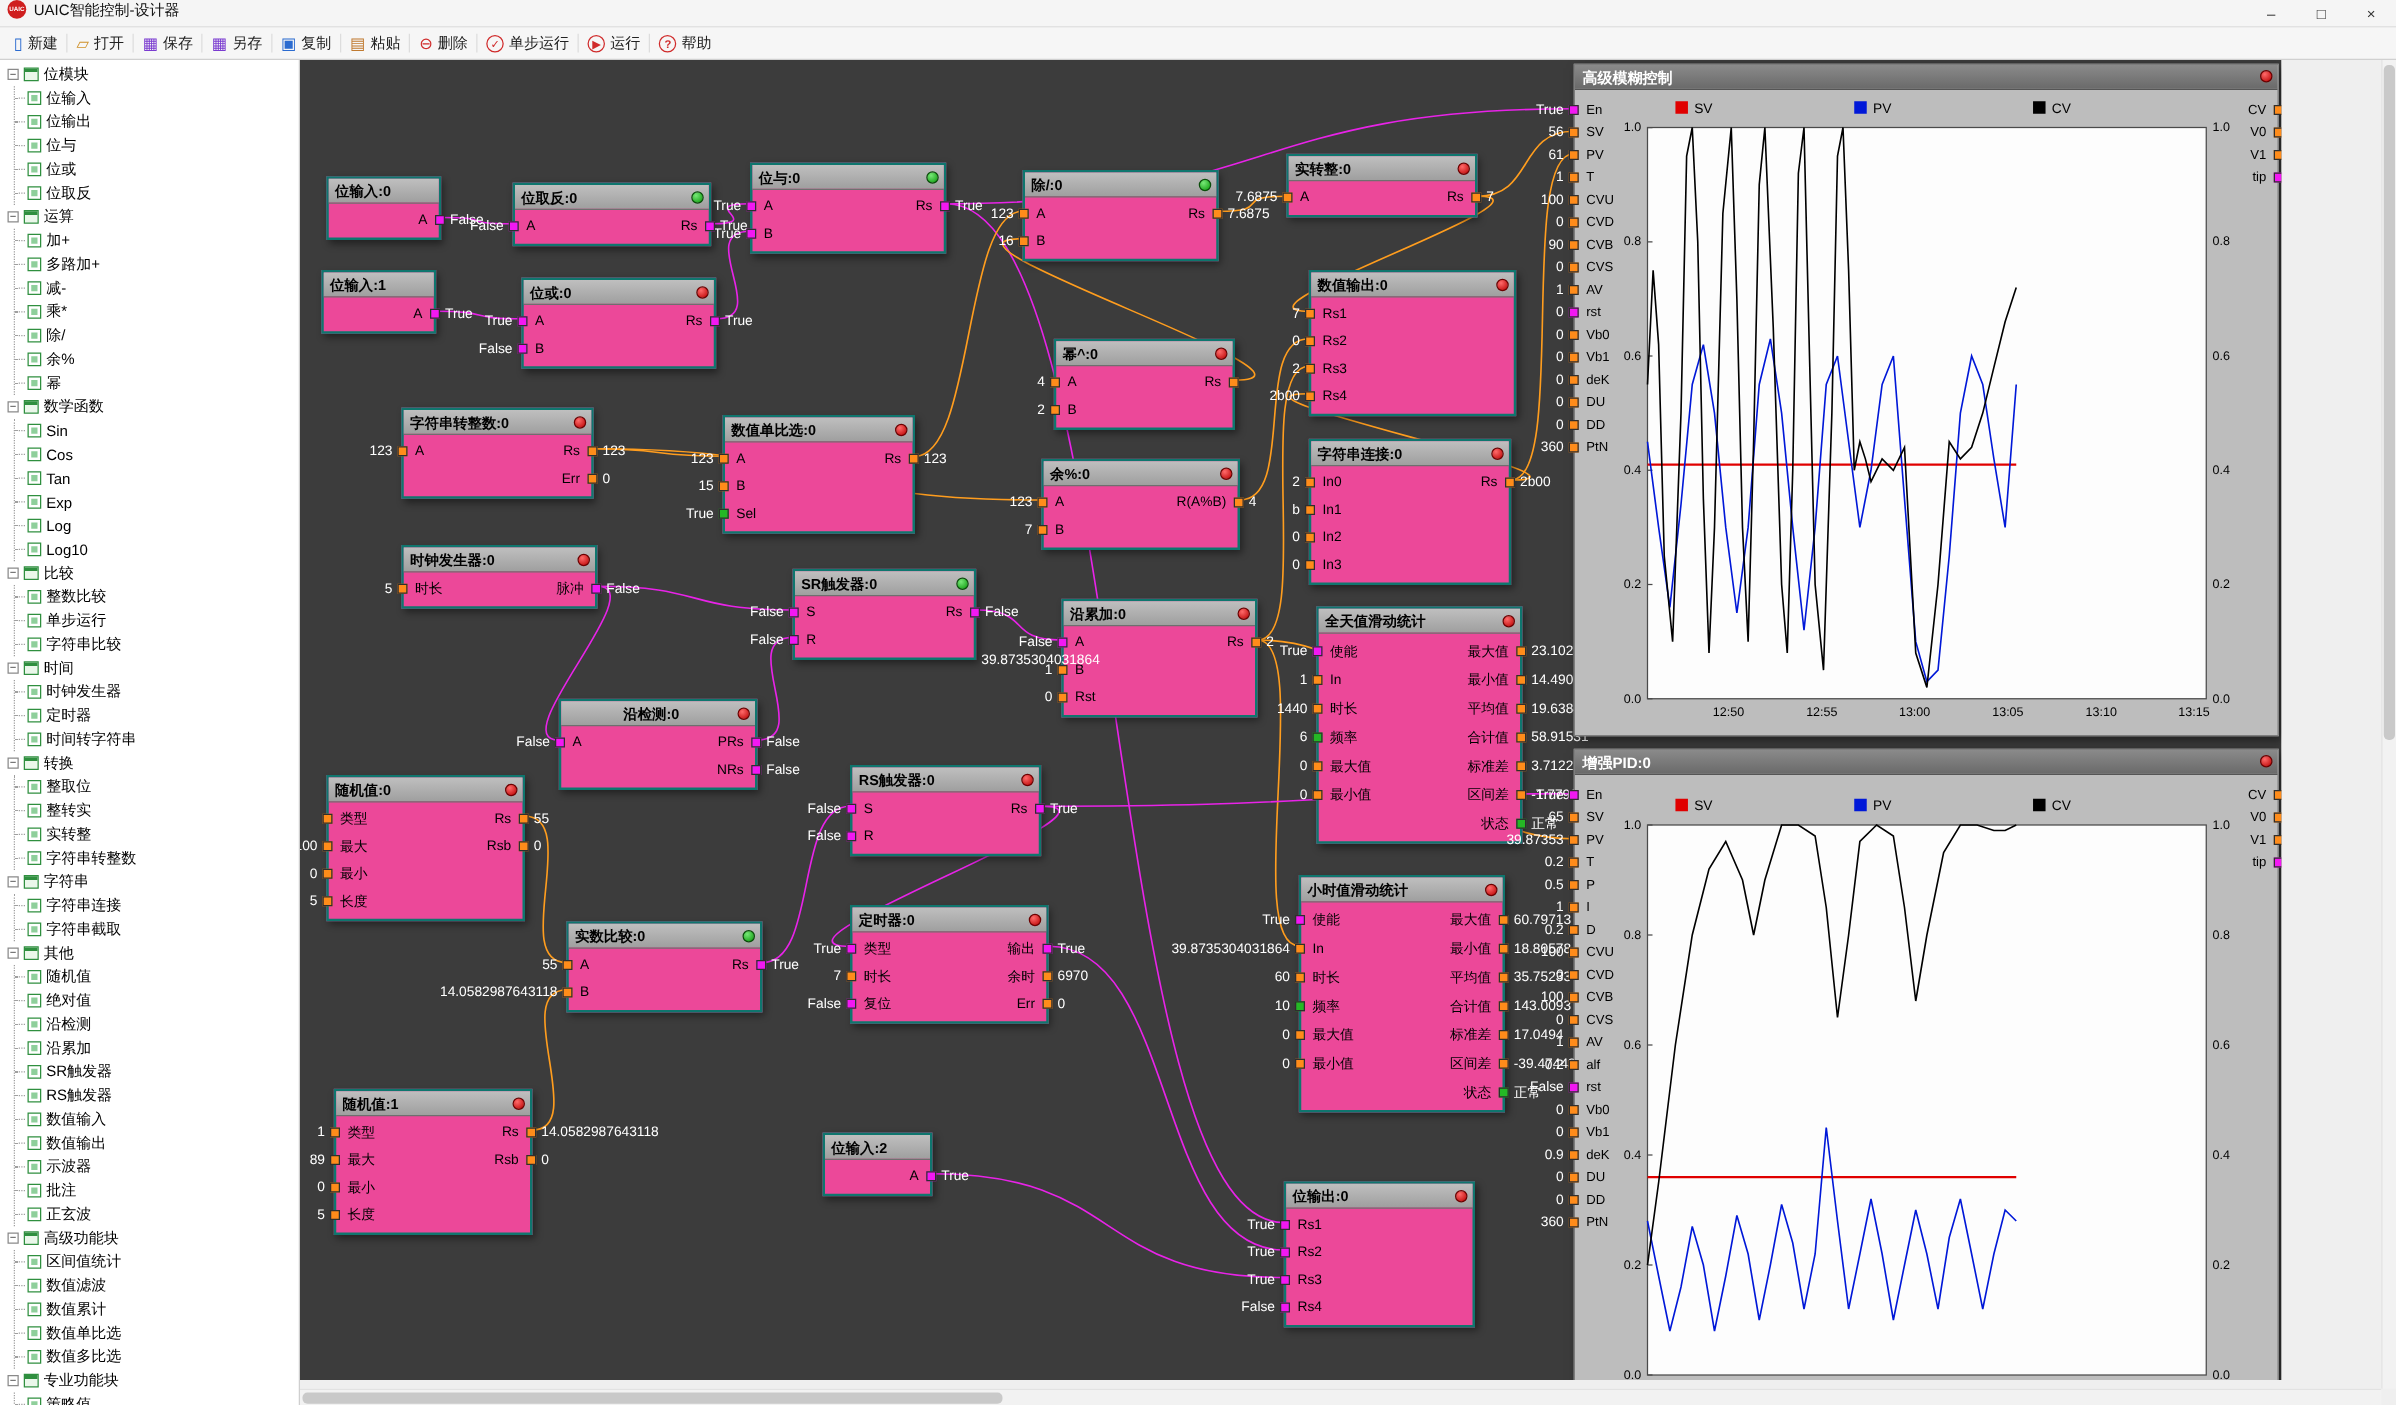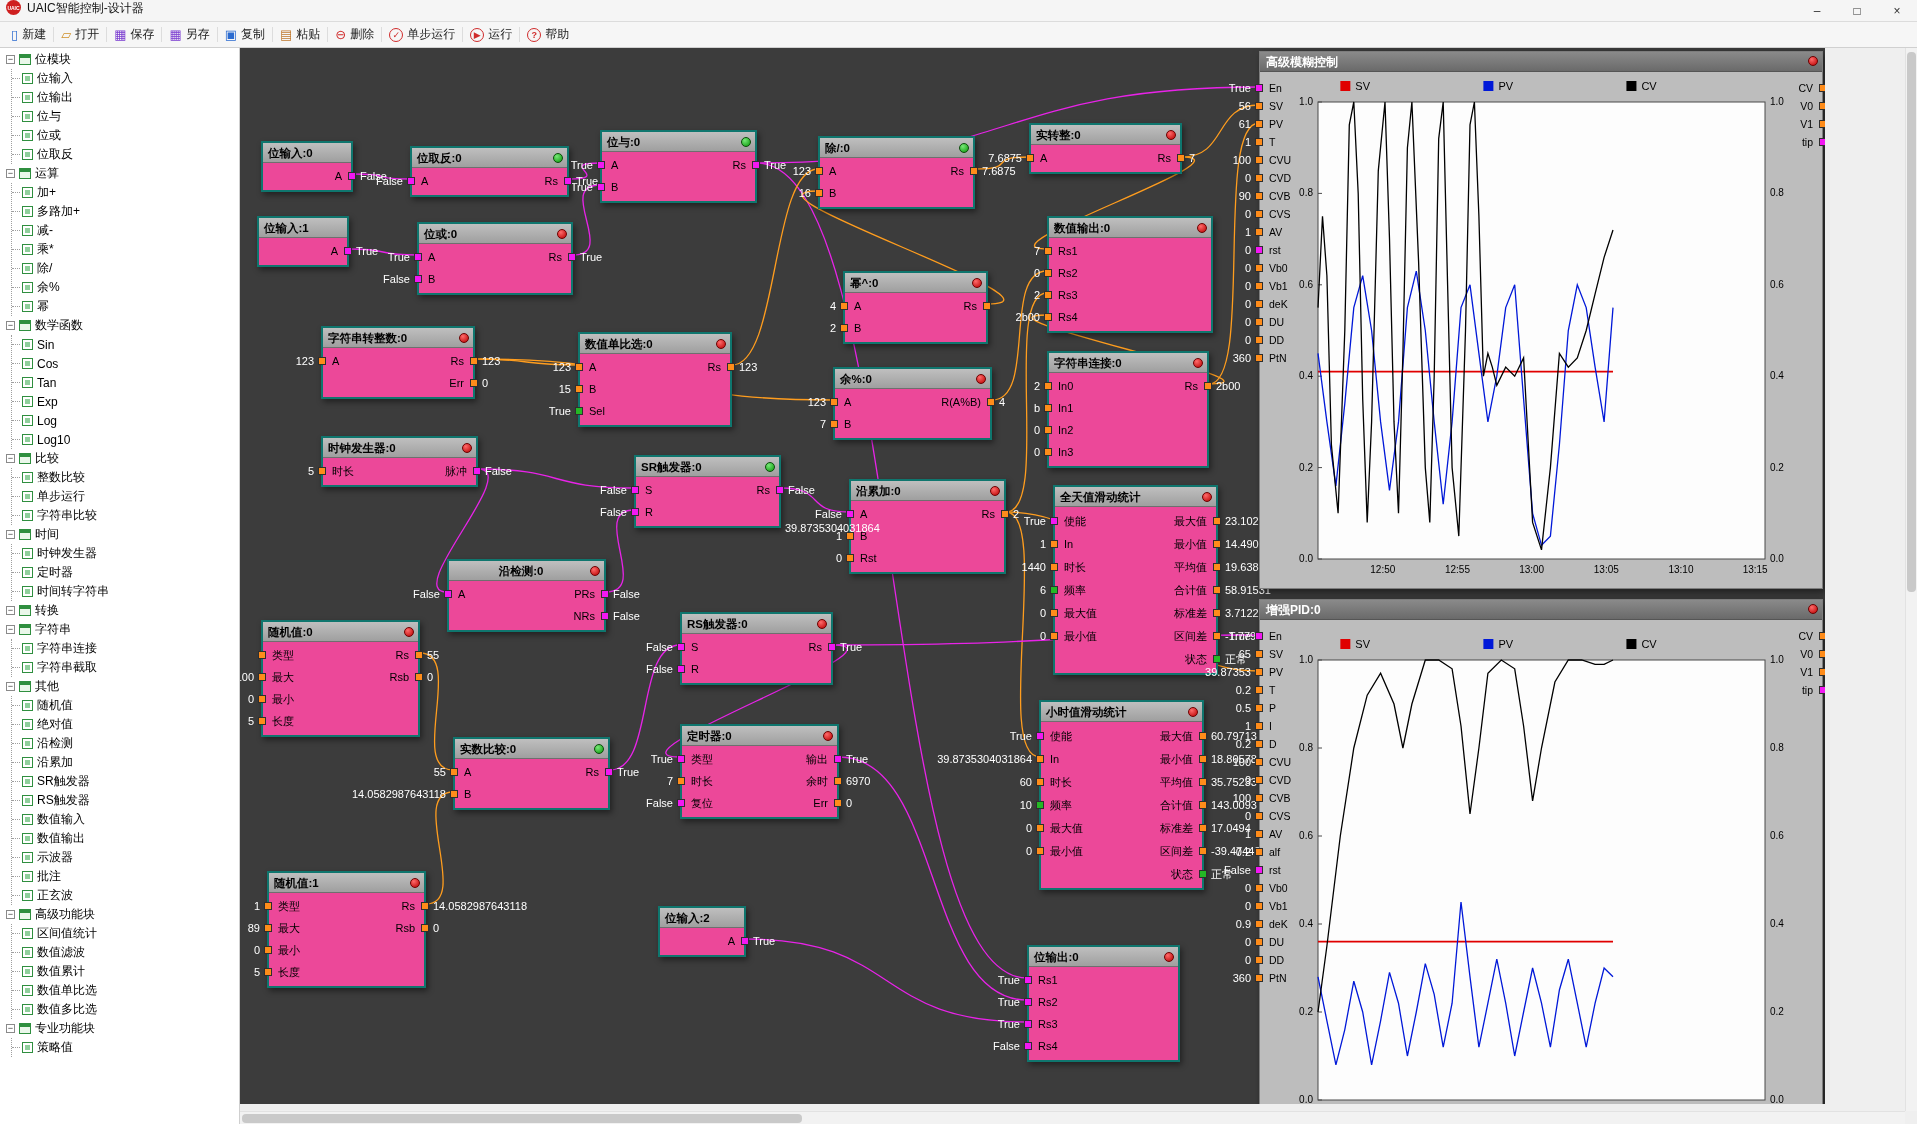--- a/index.html
+++ b/index.html
@@ -281,20 +281,42 @@
           <span class="dash"></span>
           <span class="licon"></span>
           <span class="tlab">时间转字符串</span>
         </div>
       </div>
       <div class="trow cat">
         <span class="expander">−</span>
         <span class="cicon"></span>
         <span class="tlab">转换</span>
       </div>
+      <div class="kids">
+        <div class="trow leaf">
+          <span class="dash"></span>
+          <span class="licon"></span>
+          <span class="tlab">整取位</span>
+        </div>
+        <div class="trow leaf">
+          <span class="dash"></span>
+          <span class="licon"></span>
+          <span class="tlab">整转实</span>
+        </div>
+        <div class="trow leaf">
+          <span class="dash"></span>
+          <span class="licon"></span>
+          <span class="tlab">实转整</span>
+        </div>
+        <div class="trow leaf">
+          <span class="dash"></span>
+          <span class="licon"></span>
+          <span class="tlab">字符串转整数</span>
+        </div>
+      </div>
       <div class="trow cat">
         <span class="expander">−</span>
         <span class="cicon"></span>
         <span class="tlab">字符串</span>
       </div>
       <div class="kids">
         <div class="trow leaf">
           <span class="dash"></span>
           <span class="licon"></span>
           <span class="tlab">字符串连接</span>

